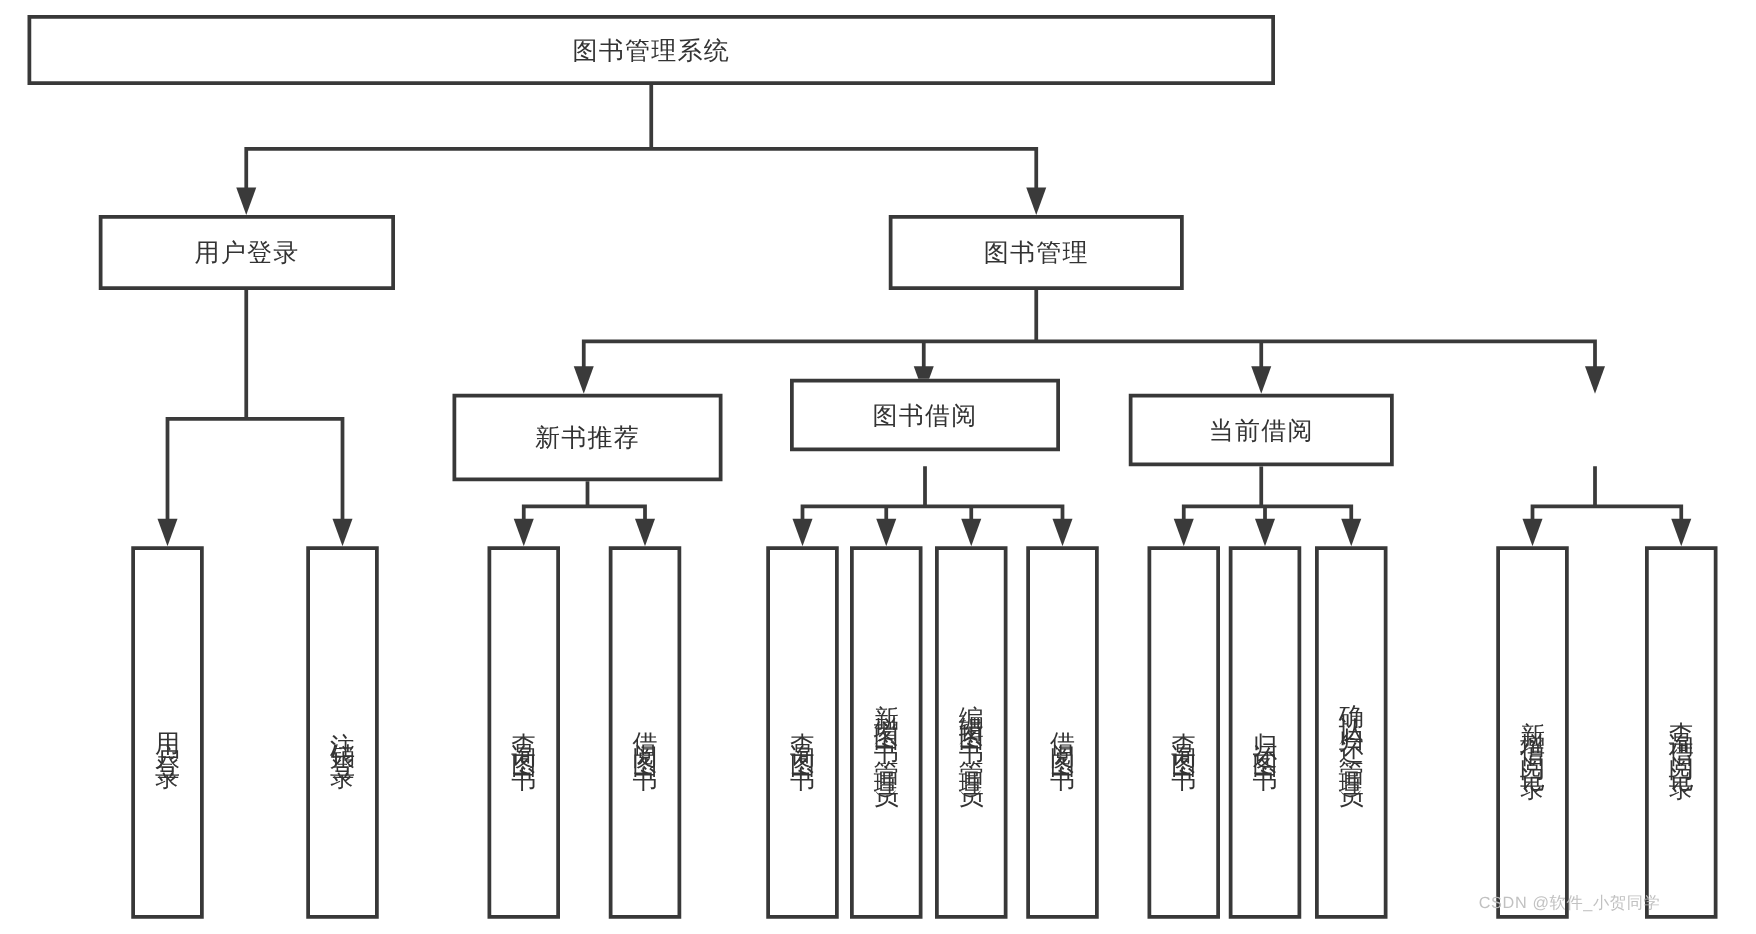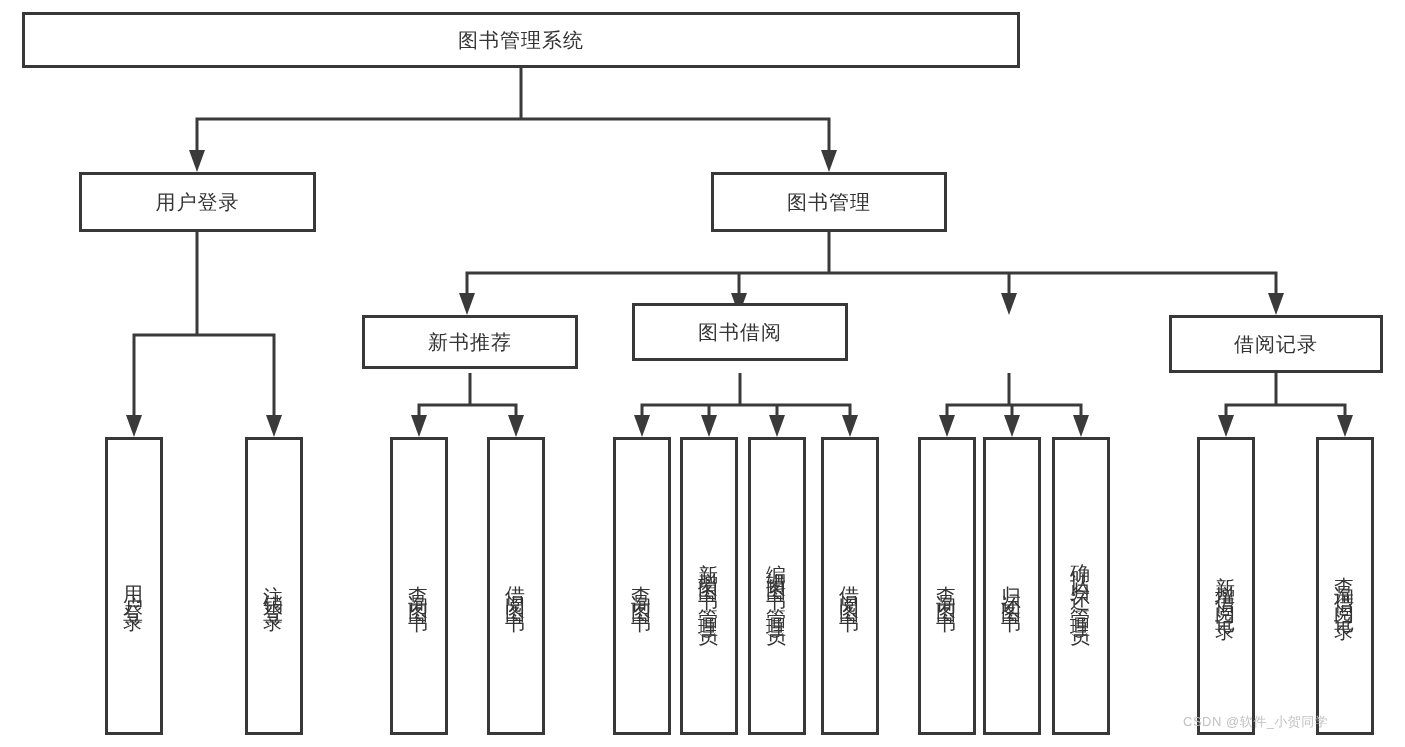--- a/index.html
+++ b/index.html
@@ -96,23 +96,23 @@
       <polygon points="1218,415 1234,415 1226,437"></polygon>
       <polygon points="1337,415 1353,415 1345,437"></polygon>
     </g>
   </svg>
 
   <div class="node" style="left:22px; top:12px; width:998px; height:56px;">图书管理系统</div>
 
   <div class="node" style="left:79px; top:172px; width:237px; height:60px;">用户登录</div>
   <div class="node" style="left:711px; top:172px; width:236px; height:60px;">图书管理</div>
 
-  <div class="node" style="left:362px; top:315px; width:216px; height:54px;">新书推荐</div>
+  <div class="node" style="left:362px; top:315px; width:216px; height:70px;">新书推荐</div>
   <div class="node" style="left:632px; top:303px; width:216px; height:58px;">图书借阅</div>
-  <div class="node" style="left:1169px; top:315px; width:214px; height:58px;">借阅记录</div>
+  <div class="node" style="left:903px; top:315px; width:212px; height:58px;">当前借阅</div>
 
   <div class="node vertical" style="left:105px; top:437px; width:58px; height:298px;">用户登录</div>
   <div class="node vertical" style="left:245px; top:437px; width:58px; height:298px;">注销登录</div>
 
   <div class="node vertical" style="left:390px; top:437px; width:58px; height:298px;">查询图书</div>
   <div class="node vertical" style="left:487px; top:437px; width:58px; height:298px;">借阅图书</div>
 
   <div class="node vertical" style="left:613px; top:437px; width:58px; height:298px;">查询图书</div>
   <div class="node vertical" style="left:680px; top:437px; width:58px; height:298px;">新增图书（管理员）</div>
   <div class="node vertical" style="left:748px; top:437px; width:58px; height:298px;">编辑图书（管理员）</div>

